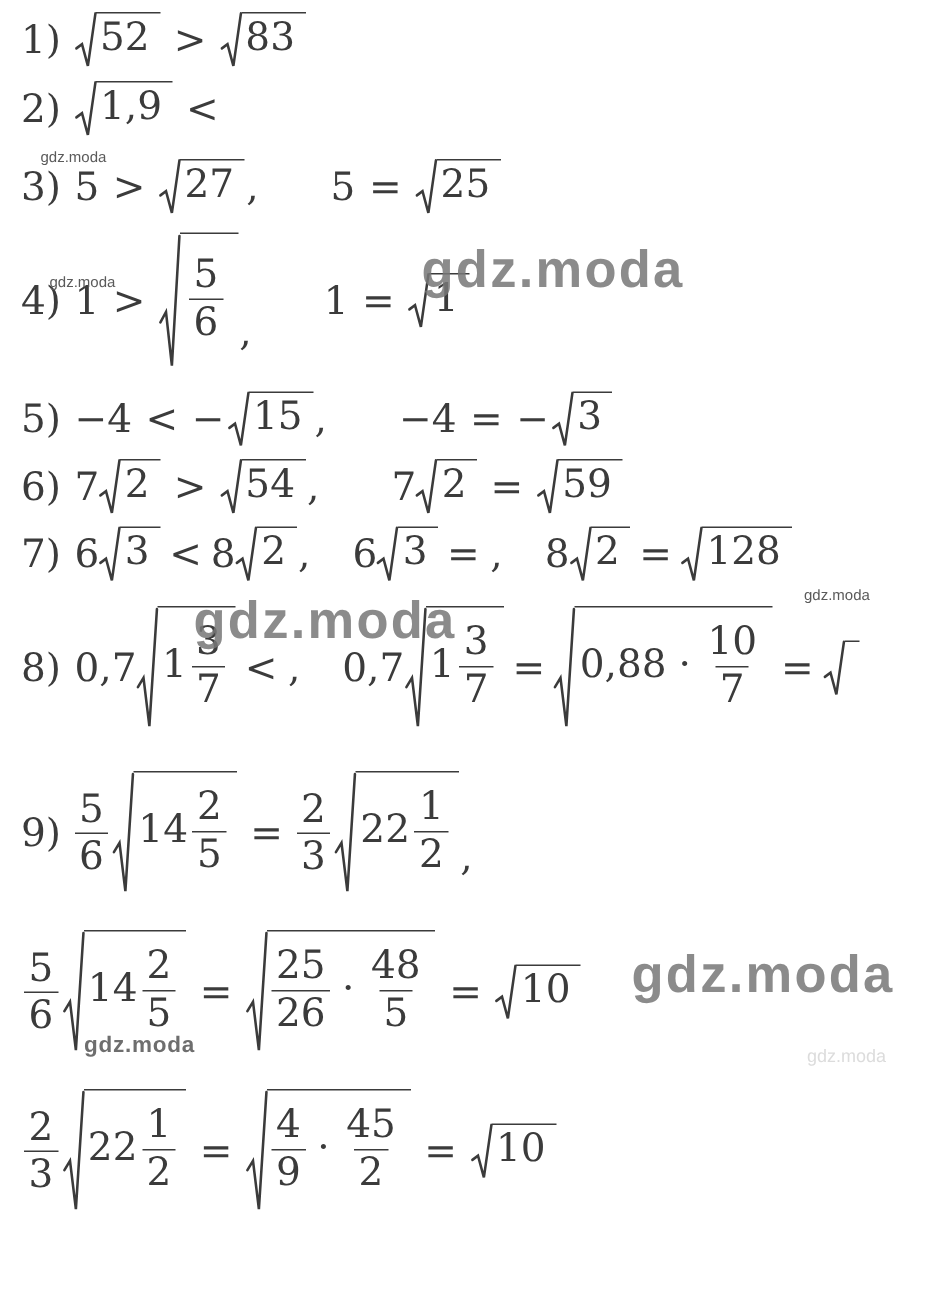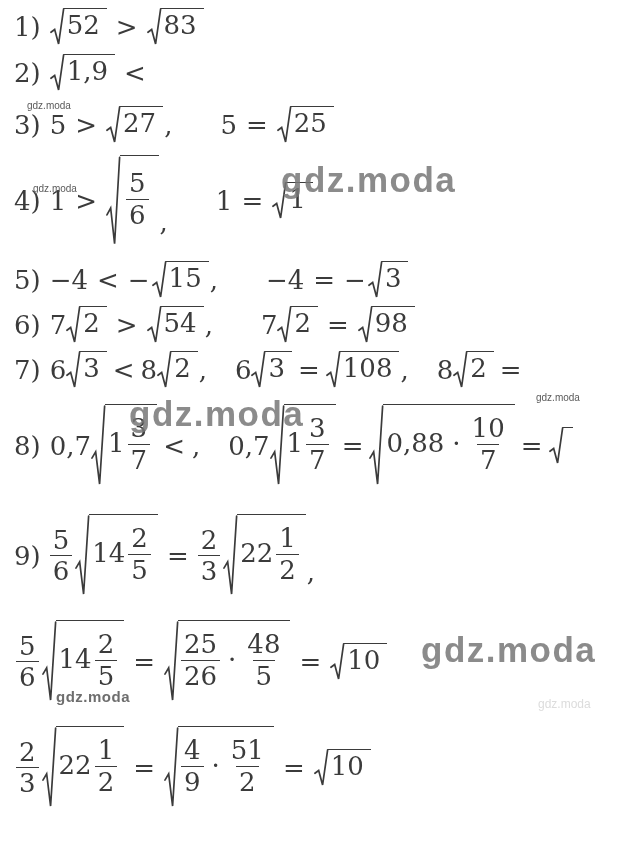--- a/index.html
+++ b/index.html
@@ -199,21 +199,21 @@
           <span>2</span>
         </span>
       </span>
   </span>
   <span class="op">=</span>
   <span class="sqrt">
       <svg class="rs" viewBox="0 0 15 40" preserveAspectRatio="none">
         <path d="M1 26 5 23 9.2 38.5 14.6 1"></path>
       </svg>
       <span class="rc">
-        <span>98</span>
+        <span>59</span>
       </span>
     </span>
 </div>
 
 <div class="mline tight" style="top:351px">
   <span class="no">7)</span>
   <span class="term">
     <span>6</span>
     <span class="sqrt">
         <svg class="rs" viewBox="0 0 15 40" preserveAspectRatio="none">
@@ -243,42 +243,42 @@
     <span class="sqrt">
         <svg class="rs" viewBox="0 0 15 40" preserveAspectRatio="none">
           <path d="M1 26 5 23 9.2 38.5 14.6 1"></path>
         </svg>
         <span class="rc">
           <span>3</span>
         </span>
       </span>
   </span>
   <span class="op">=</span>
-  <span class="sqrt">
-      <svg class="rs" viewBox="0 0 15 40" preserveAspectRatio="none">
-        <path d="M1 26 5 23 9.2 38.5 14.6 1"></path>
-      </svg>
-      <span class="rc">
-        <span>108</span>
-      </span>
-    </span>
   <span class="comma">,</span>
   <span class="gap"></span>
   <span class="term">
     <span>8</span>
     <span class="sqrt">
         <svg class="rs" viewBox="0 0 15 40" preserveAspectRatio="none">
           <path d="M1 26 5 23 9.2 38.5 14.6 1"></path>
         </svg>
         <span class="rc">
           <span>2</span>
         </span>
       </span>
   </span>
   <span class="op">=</span>
+  <span class="sqrt">
+      <svg class="rs" viewBox="0 0 15 40" preserveAspectRatio="none">
+        <path d="M1 26 5 23 9.2 38.5 14.6 1"></path>
+      </svg>
+      <span class="rc">
+        <span>128</span>
+      </span>
+    </span>
 </div>
 
 <div class="mline tight" style="top:404px">
   <span class="no">8)</span>
   <span class="term">
     <span>0,7</span>
     <span class="sqrt">
         <svg class="rs" viewBox="0 0 15 40" preserveAspectRatio="none">
           <path d="M1 26 5 23 9.2 38.5 14.6 1"></path>
         </svg>
@@ -437,21 +437,21 @@
       <svg class="rs" viewBox="0 0 15 40" preserveAspectRatio="none">
         <path d="M1 26 5 23 9.2 38.5 14.6 1"></path>
       </svg>
       <span class="rc pv">
         <span class="frac">
           <span class="fn">4</span>
           <span class="fd">9</span>
         </span>
         <span class="dot">·</span>
         <span class="frac">
-          <span class="fn">51</span>
+          <span class="fn">45</span>
           <span class="fd">2</span>
         </span>
       </span>
     </span>
   <span class="op">=</span>
   <span class="sqrt">
       <svg class="rs" viewBox="0 0 15 40" preserveAspectRatio="none">
         <path d="M1 26 5 23 9.2 38.5 14.6 1"></path>
       </svg>
       <span class="rc">

